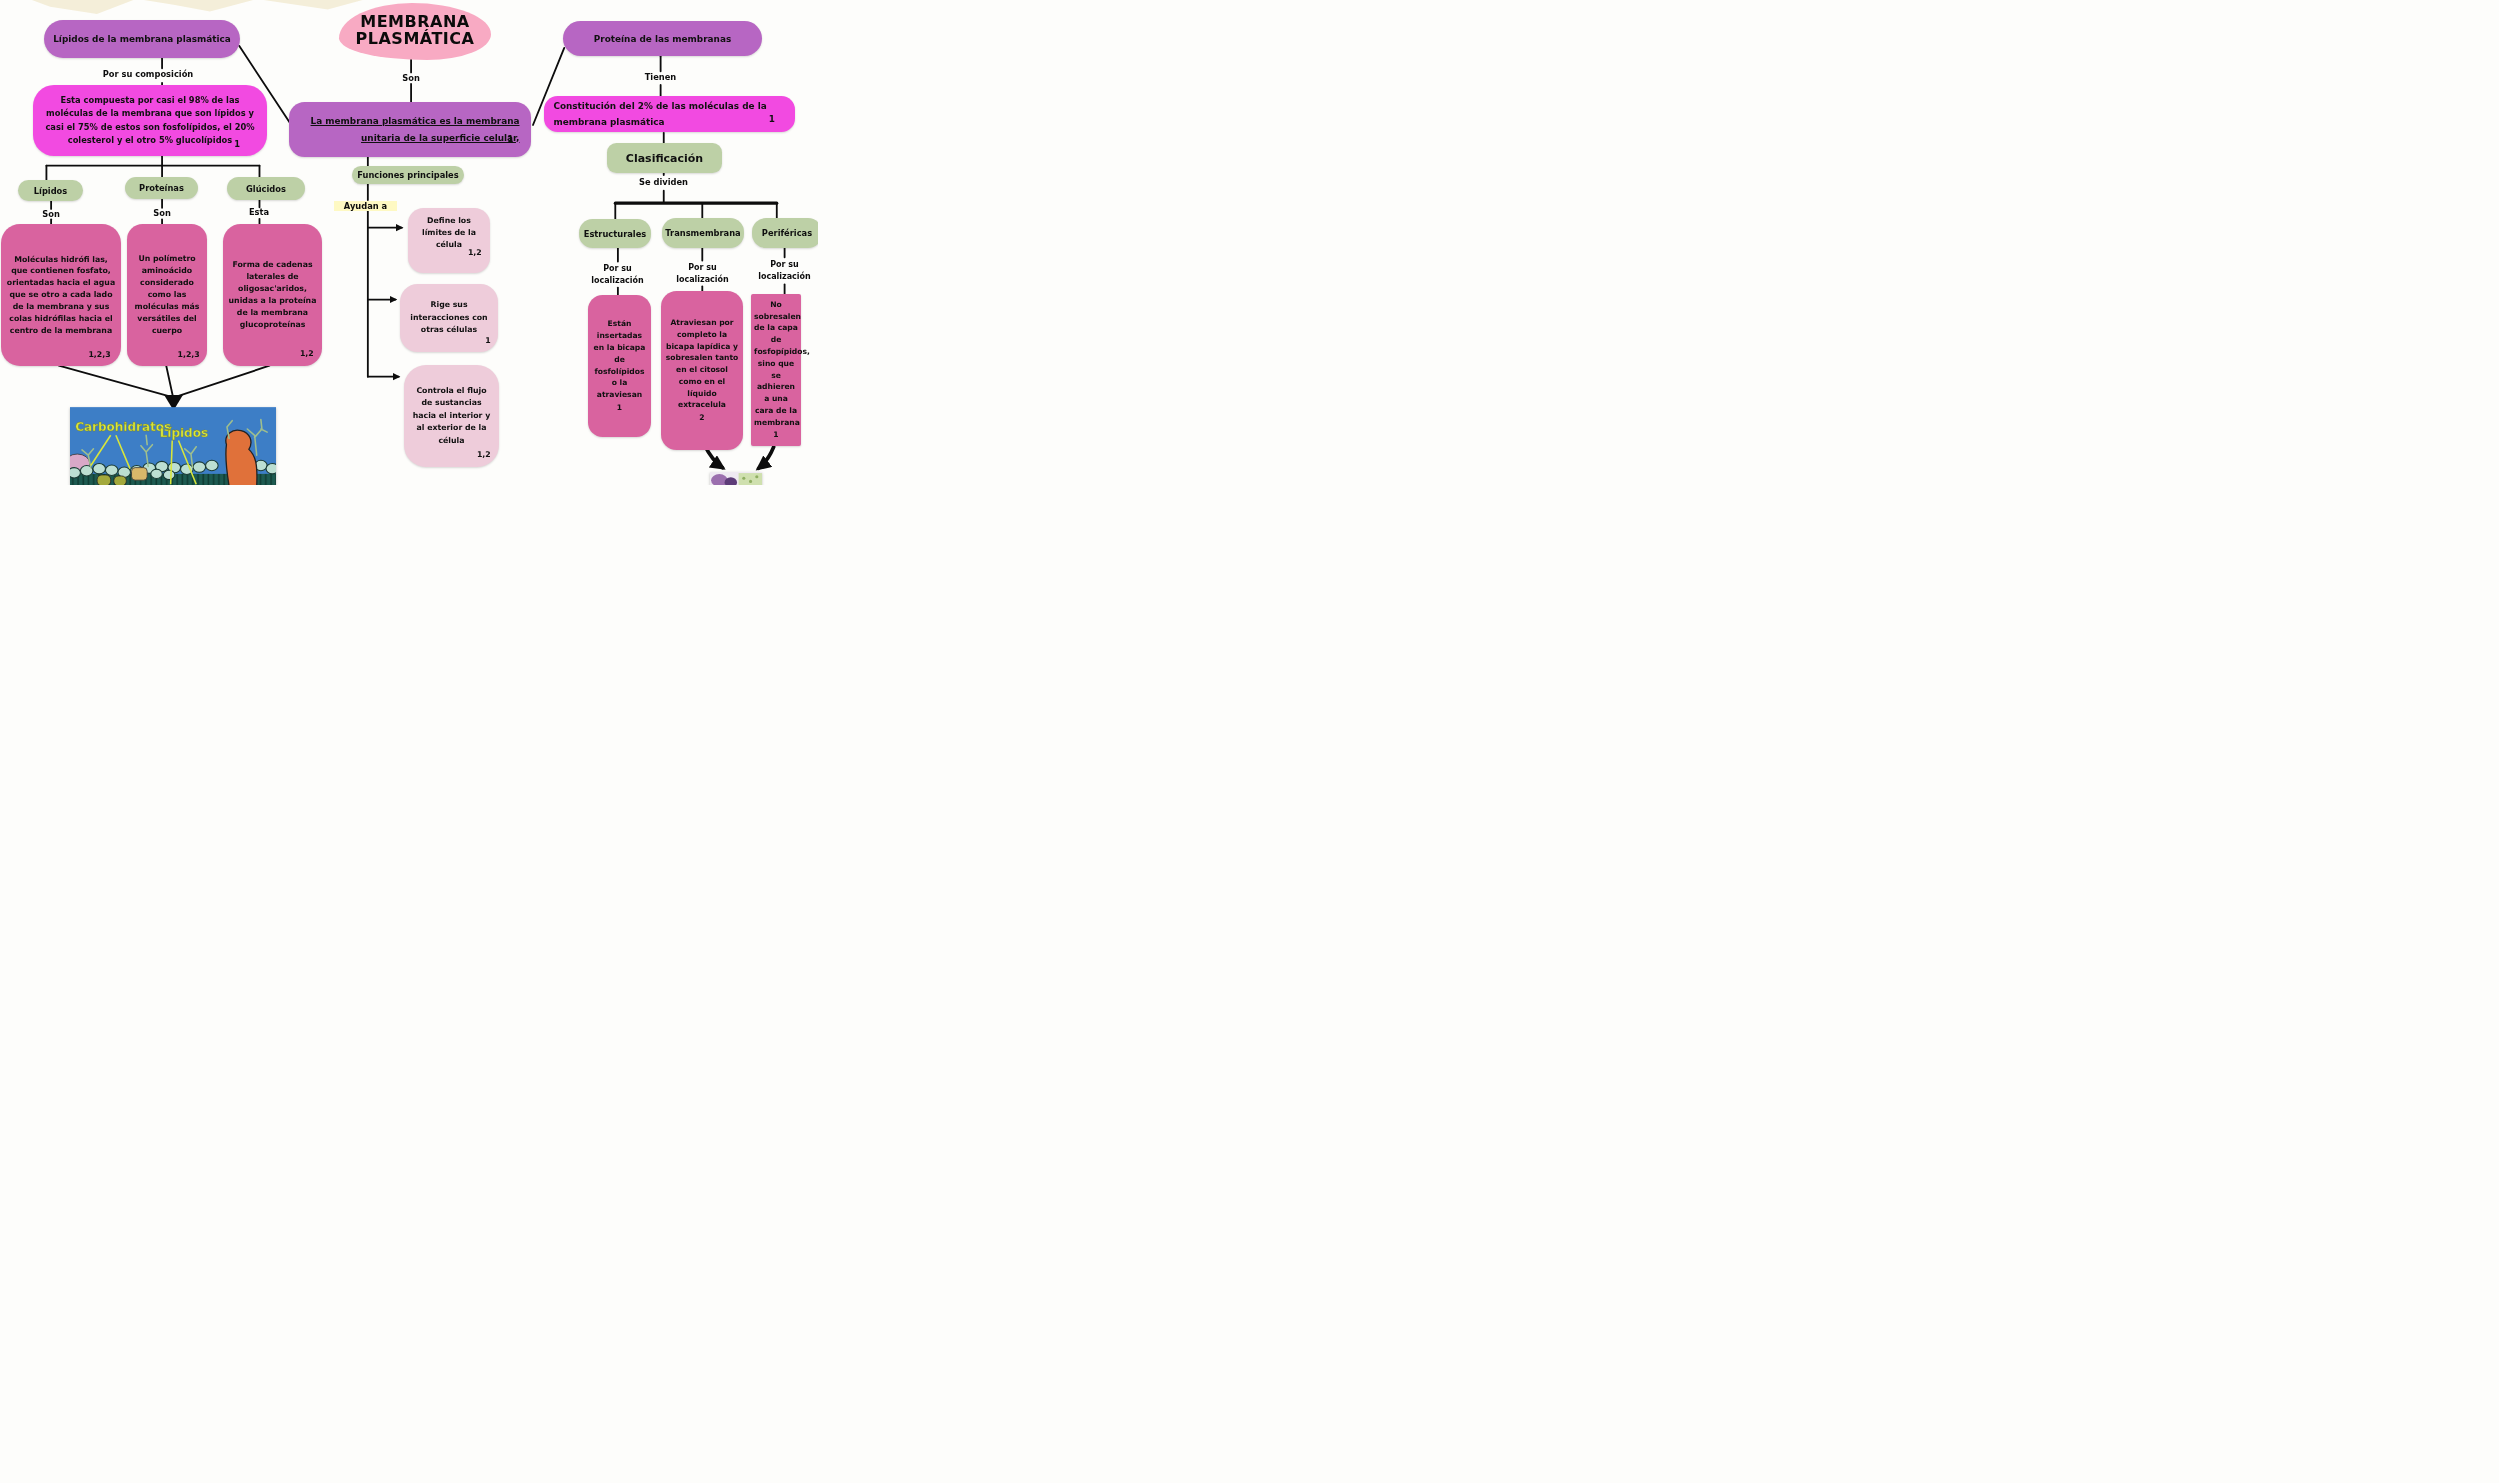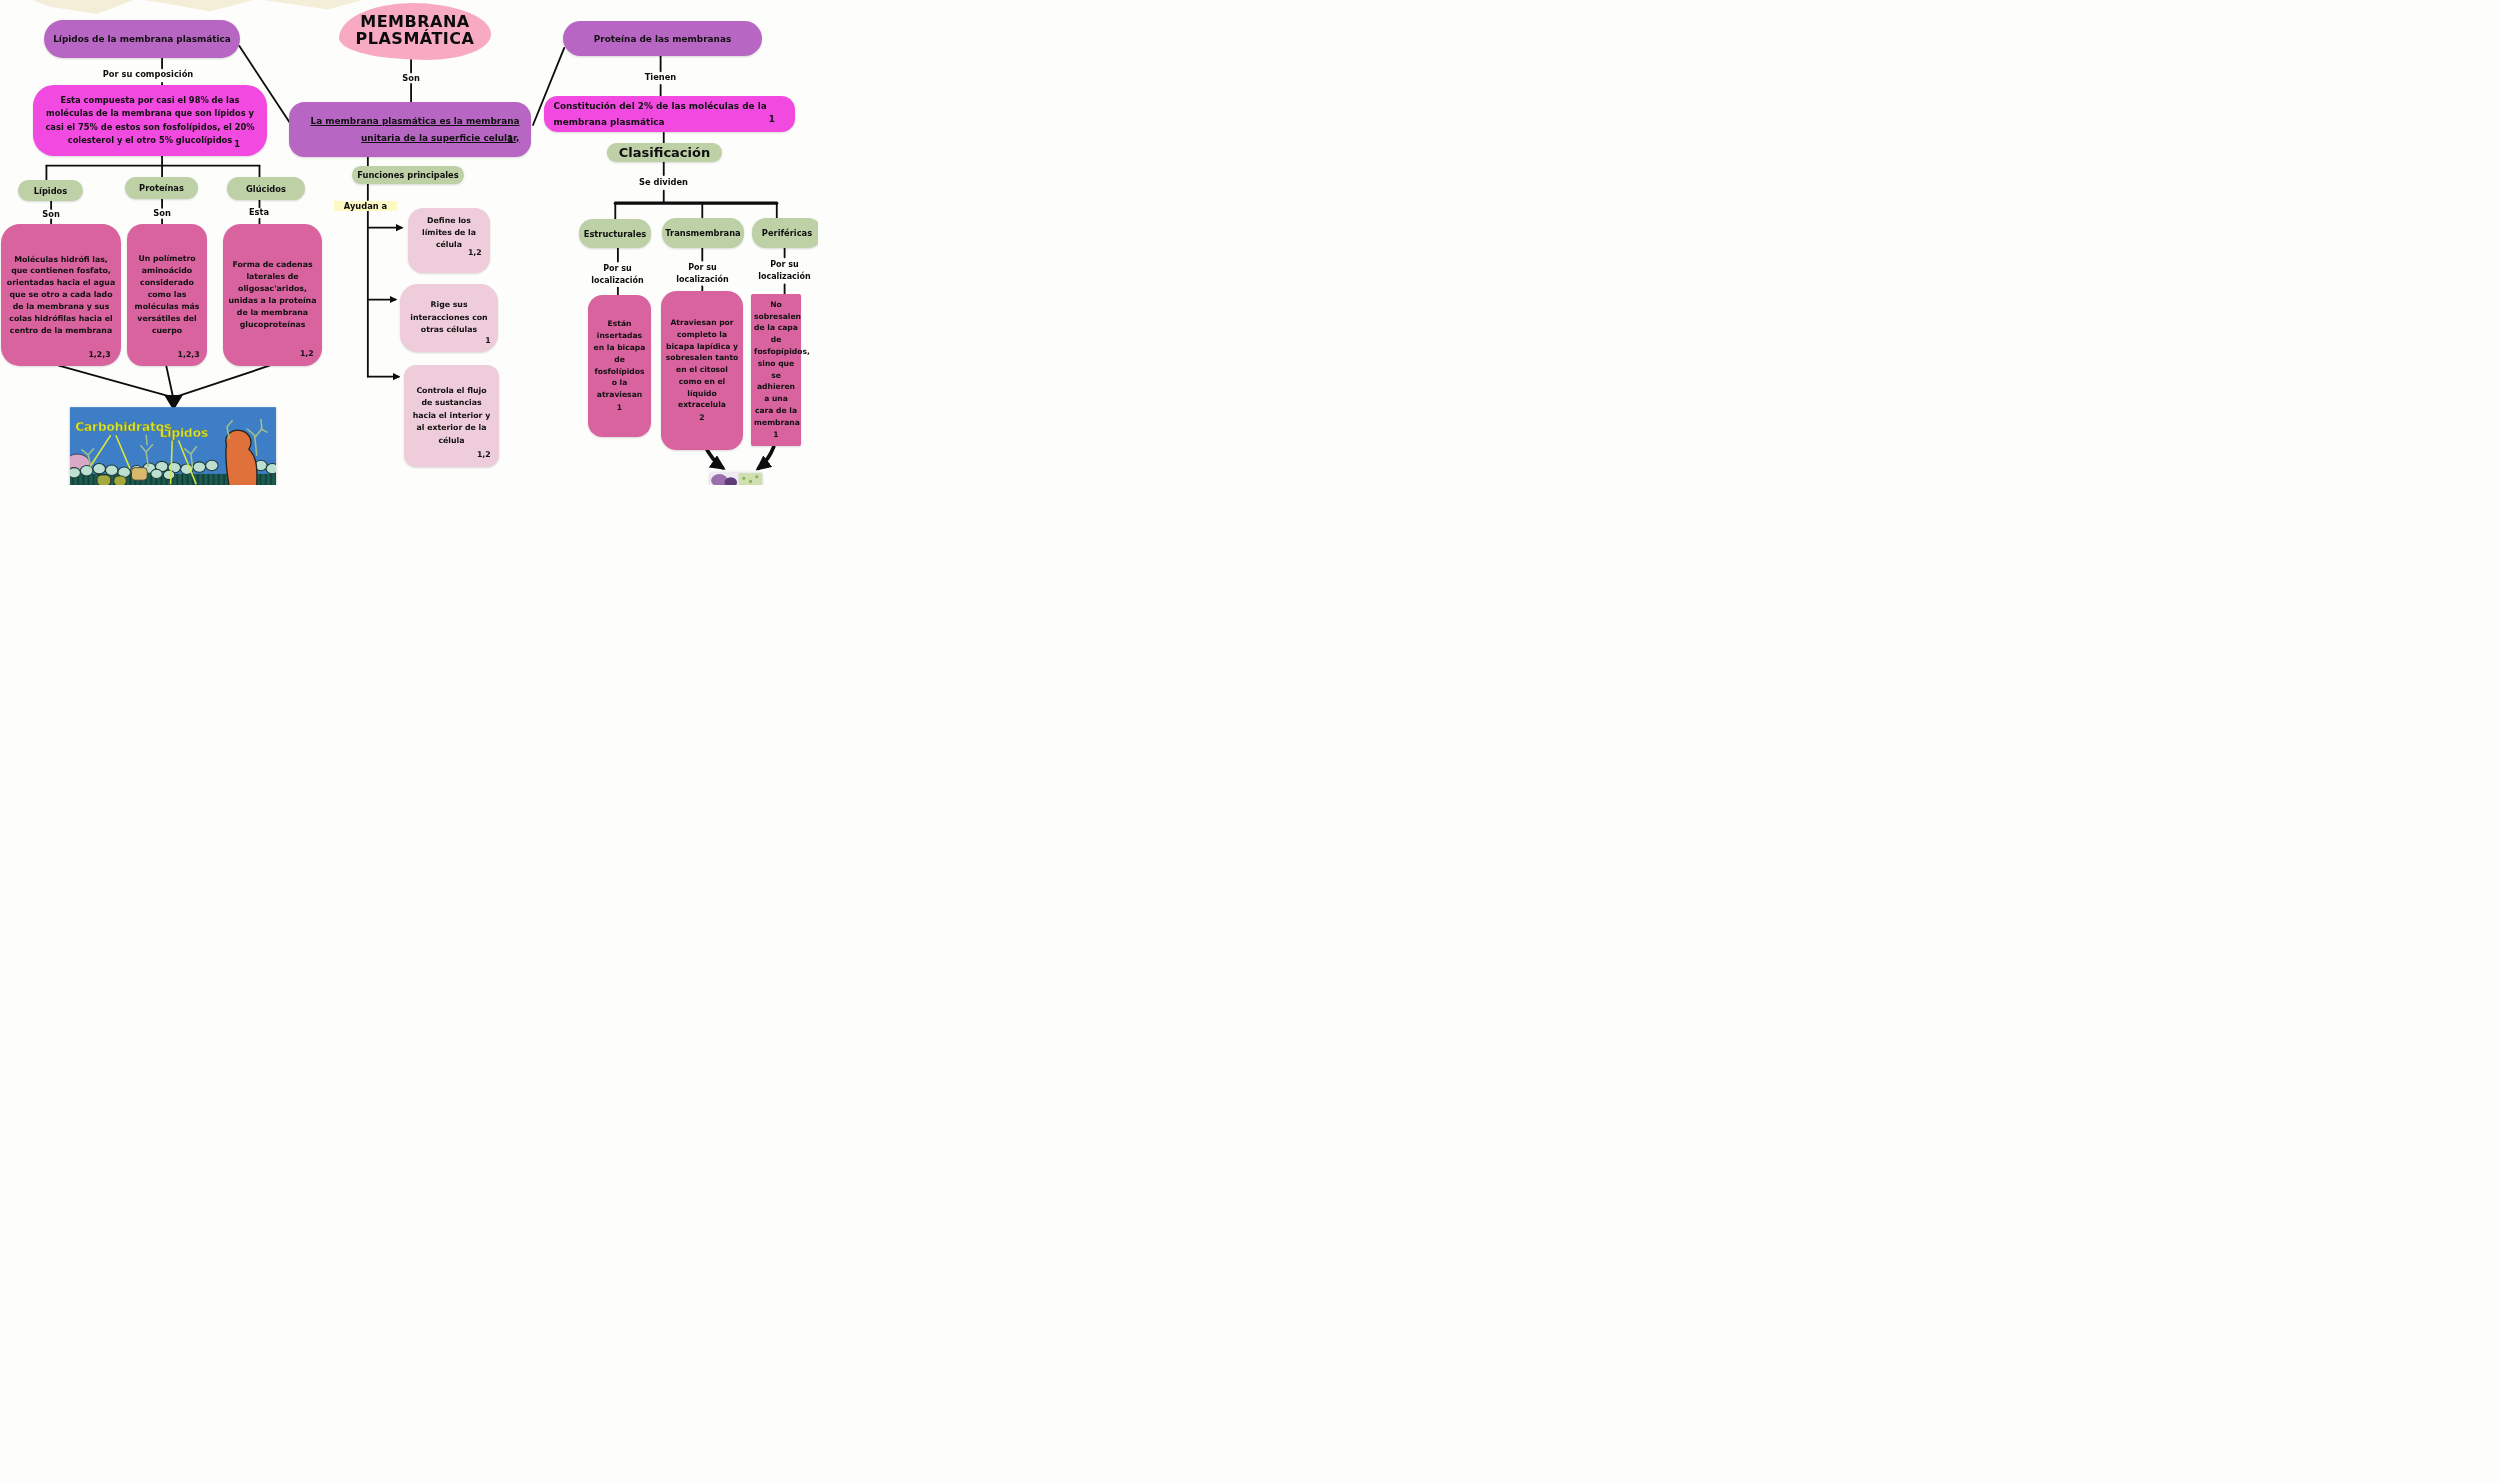--- a/index.html
+++ b/index.html
@@ -192,34 +192,34 @@
   <div class="lbl" style="left:334px;top:201px;width:63px;font-size:8.3px;background:#fef9c3;">Ayudan a</div>
 
   <div class="node pinklight" style="left:408px;top:208px;width:82px;height:65px;border-radius:15.6px;font-size:7.8px;line-height:1.55;padding:3.1px 5.2px;box-sizing:border-box;align-items:flex-start;padding-top:7.3px;">
     <div class="txt">Define los límites de la célula</div>
     <span class="ref" style="right:8.3px;bottom:13.6px;font-size:7.8px;">1,2</span>
   </div>
   <div class="node pinklight" style="left:400px;top:284px;width:98px;height:68px;border-radius:17.7px;font-size:7.8px;line-height:1.6;padding:3.1px 6.3px;box-sizing:border-box;">
     <div class="txt">Rige sus interacciones con otras células</div>
     <span class="ref" style="right:7.3px;bottom:4.2px;font-size:7.8px;">1</span>
   </div>
-  <div class="node pinklight" style="left:404px;top:365px;width:95px;height:102px;border-radius:12px;font-size:7.8px;line-height:1.6;padding:3.1px 6.3px;box-sizing:border-box;text-align:center;">
+  <div class="node pinklight" style="left:404px;top:365px;width:95px;height:102px;border-radius:22px;font-size:7.8px;line-height:1.6;padding:3.1px 6.3px;box-sizing:border-box;text-align:center;">
     <div class="txt">Controla el flujo de sustancias hacia el interior y al exterior de la célula</div>
     <span class="ref" style="right:8.3px;bottom:5.2px;font-size:7.8px;">1,2</span>
   </div>
 
   <div class="node purple" style="left:563px;top:21px;width:199px;height:35px;border-radius:17.7px;font-size:8.9px;">
     <div class="txt">Proteína de las membranas</div>
   </div>
   <div class="lbl" style="left:629px;top:72px;width:63px;font-size:8.3px;">Tienen</div>
   <div class="node magenta" style="left:544px;top:96px;width:251px;height:36px;border-radius:13.6px;font-size:8.9px;line-height:1.8;padding:2.1px 9.4px;box-sizing:border-box;">
     <div class="txt" style="text-align:left;">Constitución del 2% de las moléculas de la membrana plasmática</div>
     <span class="ref" style="right:20px;bottom:5.2px;font-size:8.9px;">1</span>
   </div>
-  <div class="node green" style="left:607px;top:143px;width:115px;height:19px;border-radius:9.4px;font-size:13px;">
+  <div class="node green" style="left:607px;top:143px;width:115px;height:30px;border-radius:9.4px;font-size:11px;">
     <div class="txt">Clasificación</div>
   </div>
   <div class="lbl" style="left:632px;top:177px;width:63px;font-size:8.3px;">Se dividen</div>
 
   <div class="node green" style="left:579px;top:219px;width:72px;height:29px;border-radius:13.6px;font-size:8.3px;">
     <div class="txt">Estructurales</div>
   </div>
   <div class="node green" style="left:662px;top:218px;width:82px;height:30px;border-radius:14px;font-size:8.3px;">
     <div class="txt">Transmembrana</div>
   </div>

